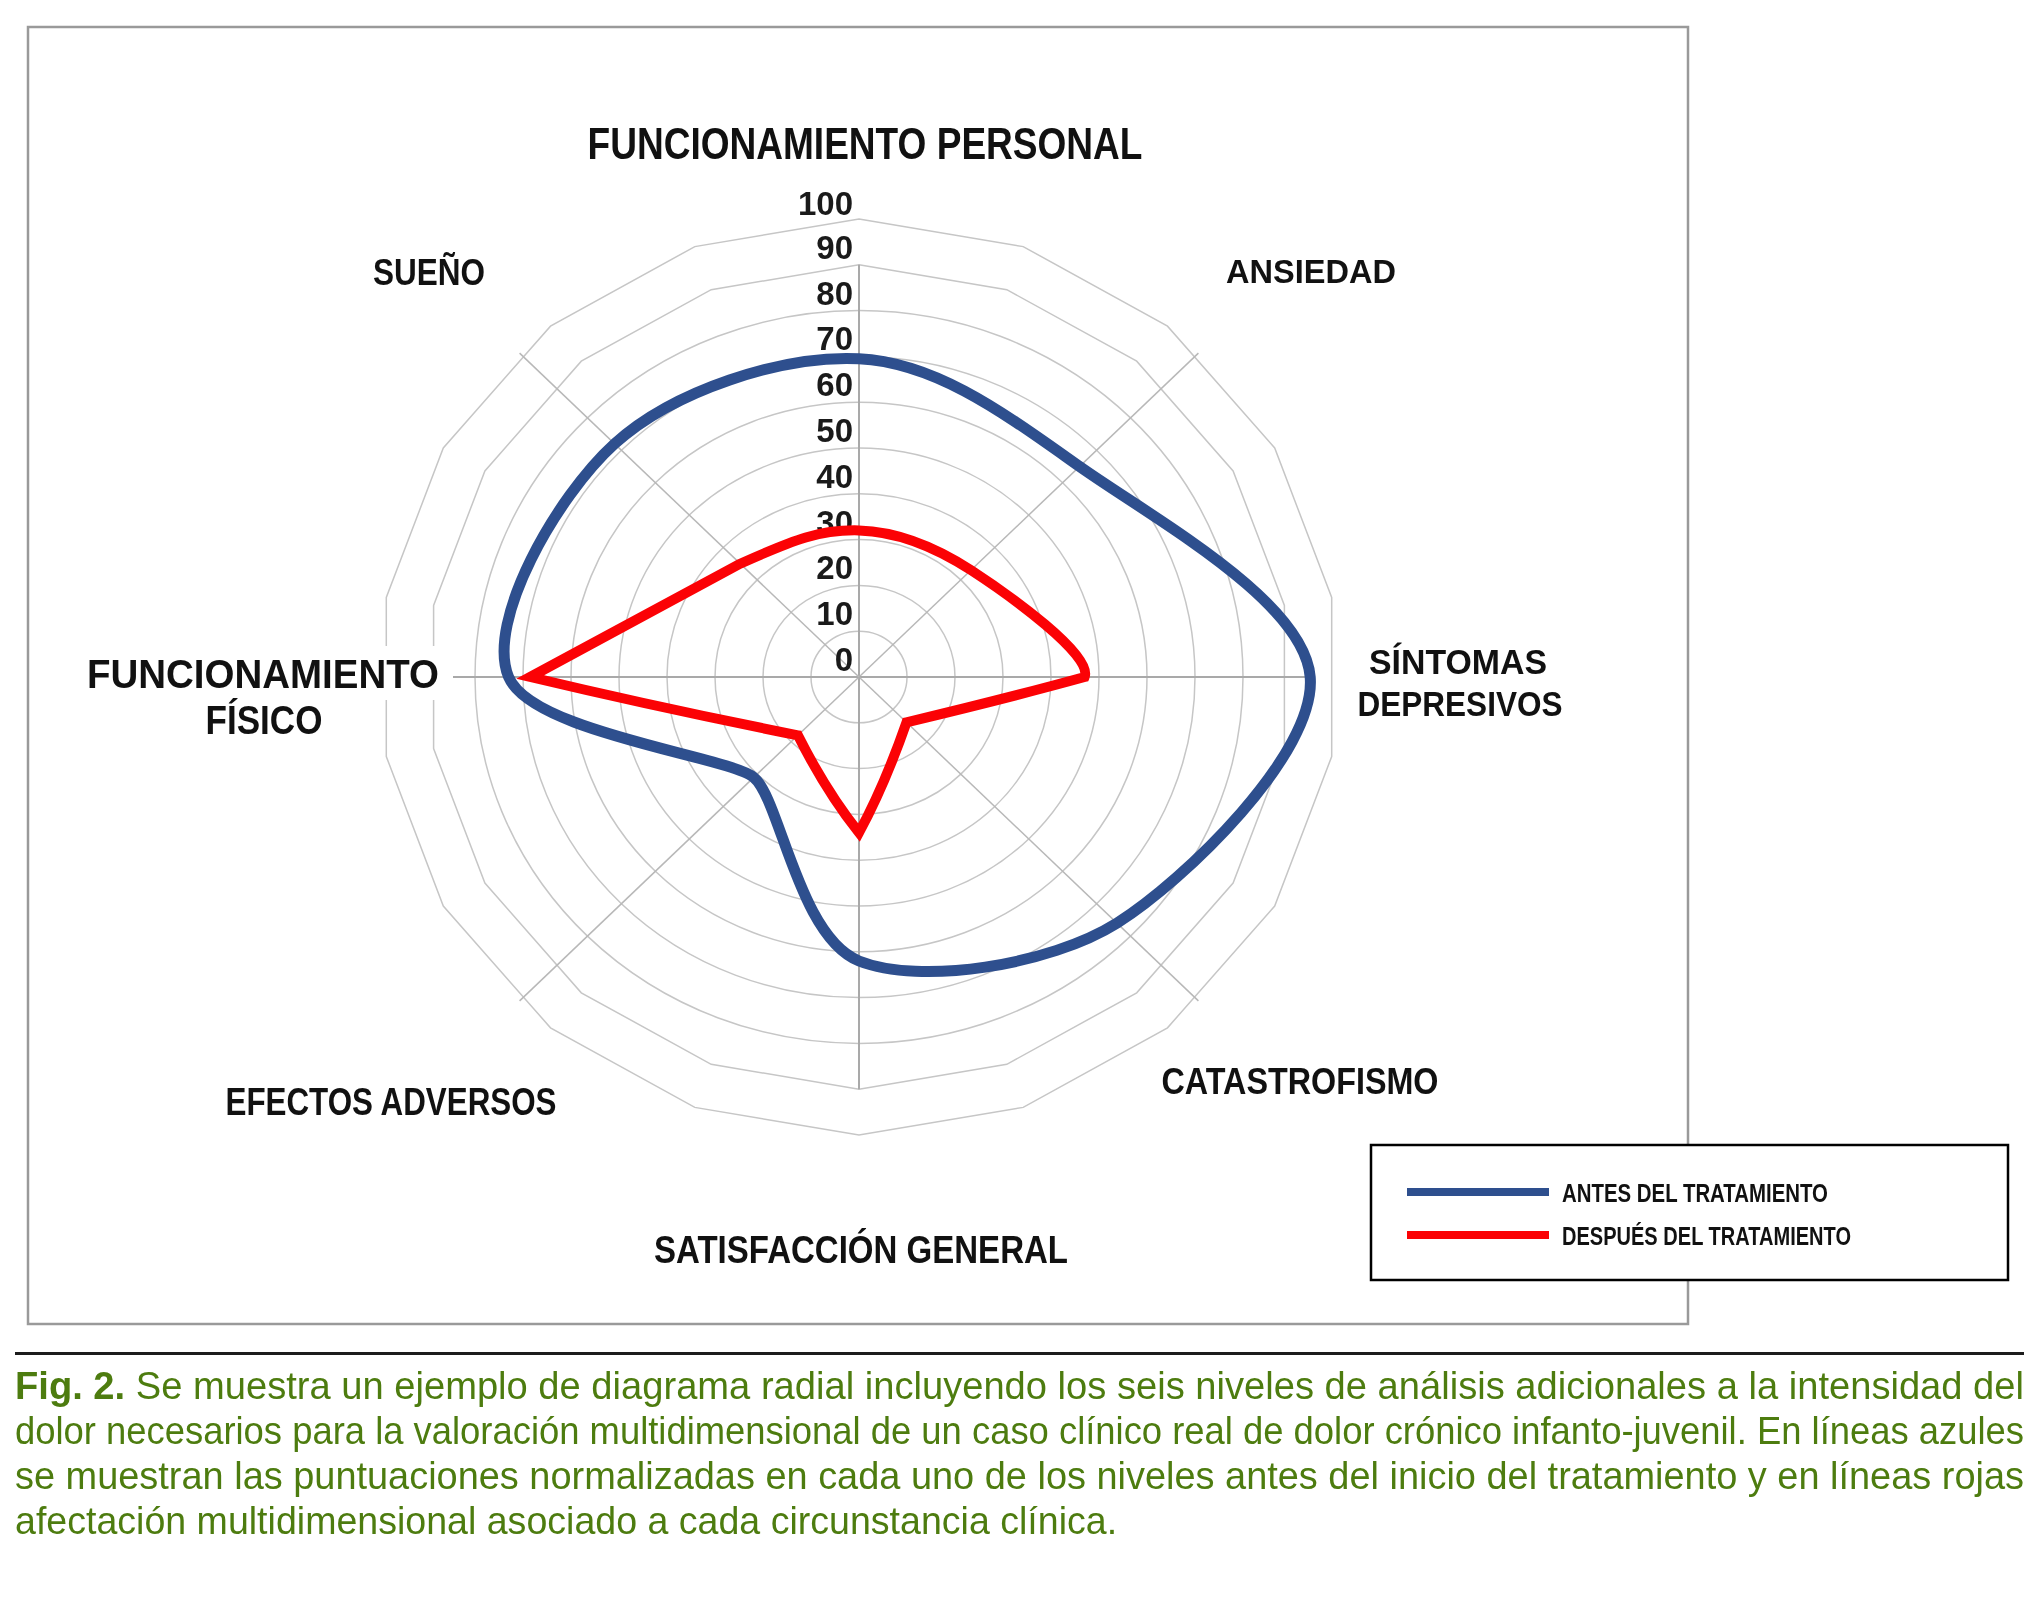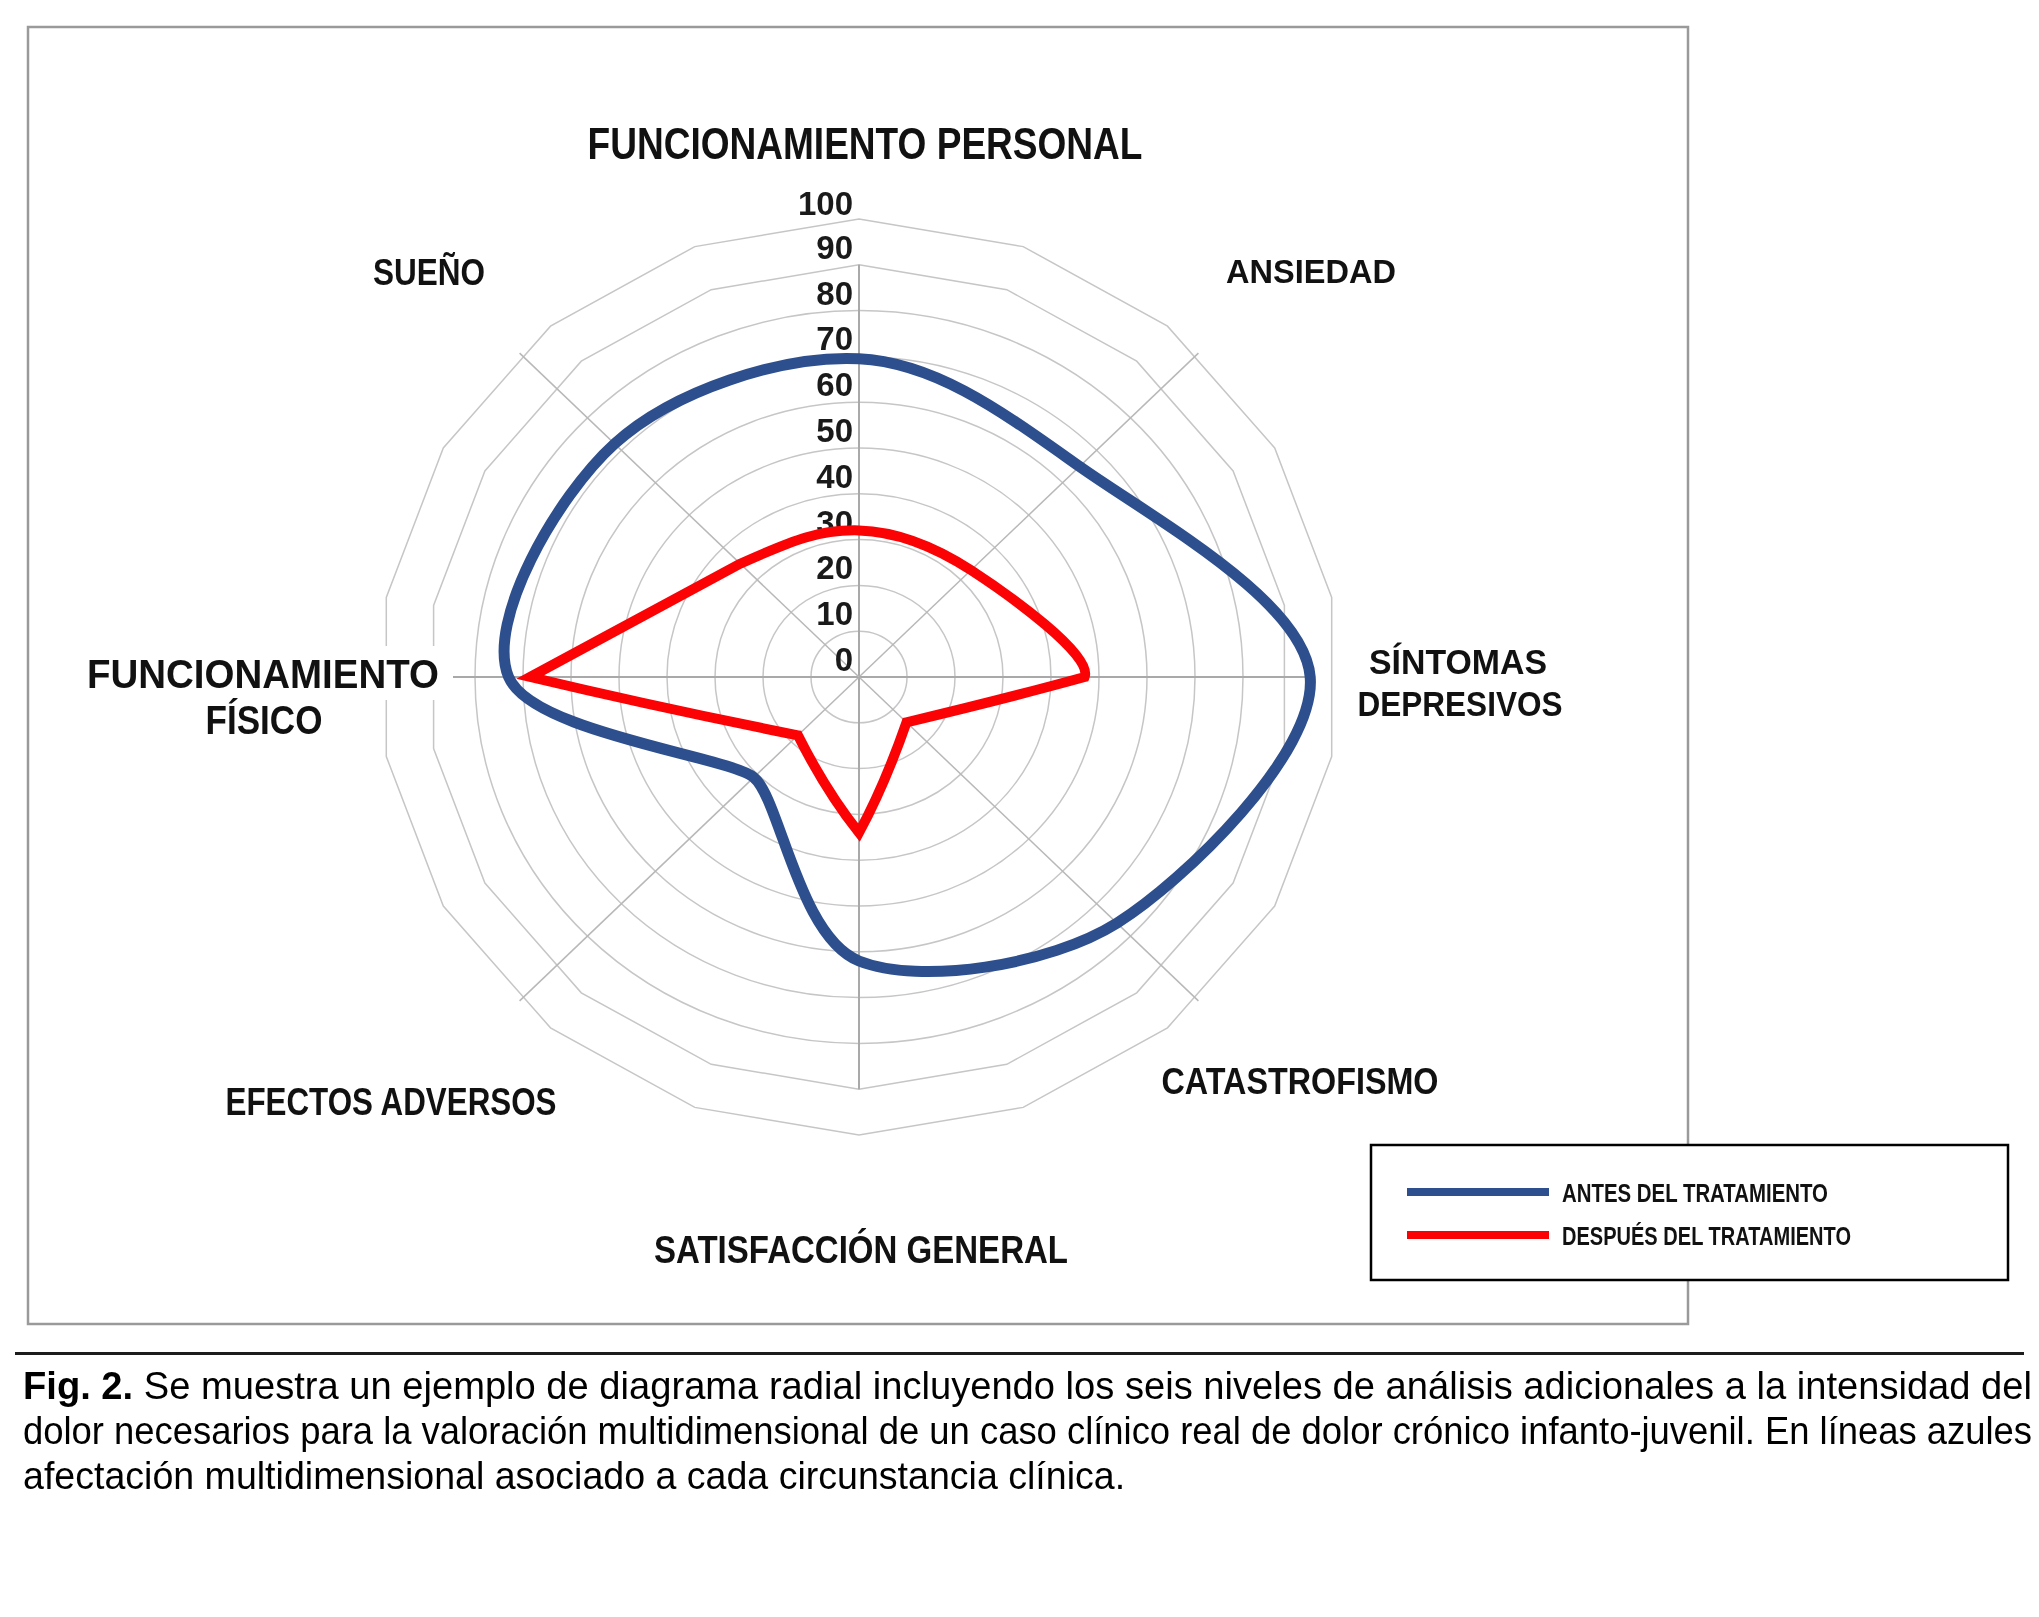--- a/index.html
+++ b/index.html
@@ -1,21 +1,21 @@
 <!DOCTYPE html>
 <html><head><meta charset="utf-8">
 <style>
   html,body { margin:0; padding:0; background:#ffffff; }
   body { width:2039px; height:1617px; position:relative; overflow:hidden;
          font-family:"Liberation Sans", sans-serif; }
   #chart { position:absolute; left:0; top:0; }
   #rule { position:absolute; left:15px; top:1352px; width:2009px; height:0;
            border-top:3px solid #1c1c1c; }
-  #caption { position:absolute; left:23px; top:1363px; width:2009px;
-              font-size:39px; line-height:45px; color:#000000; }
+  #caption { position:absolute; left:15px; top:1363px; width:2009px;
+              font-size:39px; line-height:45px; color:#4d7c0f; }
   .cl { height:45px; white-space:nowrap; }
   .cl span { display:inline-block; transform-origin:0 70%; }
 </style></head>
 <body>
 <div id="chart"><svg width="2039" height="1617" viewBox="0 0 2039 1617" font-family="Liberation Sans, sans-serif">
 <rect x="28" y="27" width="1660" height="1297" fill="none" stroke="#9a9a9a" stroke-width="2.5"></rect>
 <ellipse cx="859.0" cy="677.0" rx="48.0" ry="45.8" fill="none" stroke="#c6c6c6" stroke-width="1.5"></ellipse>
       <ellipse cx="859.0" cy="677.0" rx="96.0" ry="91.6" fill="none" stroke="#c6c6c6" stroke-width="1.5"></ellipse>
       <ellipse cx="859.0" cy="677.0" rx="144.0" ry="137.4" fill="none" stroke="#c6c6c6" stroke-width="1.5"></ellipse>
       <ellipse cx="859.0" cy="677.0" rx="192.0" ry="183.2" fill="none" stroke="#c6c6c6" stroke-width="1.5"></ellipse>
@@ -69,13 +69,14 @@
 <rect x="1371" y="1145" width="637" height="135" fill="#ffffff" stroke="#000000" stroke-width="2.5"></rect>
 <line x1="1407" y1="1192" x2="1549" y2="1192" stroke="#2e4f8e" stroke-width="8"></line>
 <line x1="1407" y1="1235" x2="1549" y2="1235" stroke="#fb0205" stroke-width="8"></line>
 <text x="1562" y="1202" font-size="25" font-weight="bold" fill="#111111" textLength="266" lengthAdjust="spacingAndGlyphs">ANTES DEL TRATAMIENTO</text>
 <text x="1562" y="1245" font-size="25" font-weight="bold" fill="#111111" textLength="289" lengthAdjust="spacingAndGlyphs">DESPUÉS DEL TRATAMIENTO</text>
 </svg></div>
 <div id="rule"></div>
 <div id="caption">
     <div class="cl" id="cl0"><span style="transform:scaleX(0.977534)"><b>Fig.&nbsp;2.</b> Se muestra un ejemplo de diagrama radial incluyendo los seis niveles de análisis adicionales a la intensidad del</span></div>
     <div class="cl" id="cl1"><span style="transform:scaleX(0.933245)">dolor necesarios para la valoración multidimensional de un caso clínico real de dolor crónico infanto-juvenil. En líneas azules</span></div>
+    <div class="cl" id="cl2"><span style="transform:scaleX(0.972381)">se muestran las puntuaciones normalizadas en cada uno de los niveles antes del inicio del tratamiento y en líneas rojas</span></div>
     <div class="cl" id="cl4"><span style="transform:scaleX(0.962860)">afectación multidimensional asociado a cada circunstancia clínica.</span></div>
   </div>
 </body></html>

